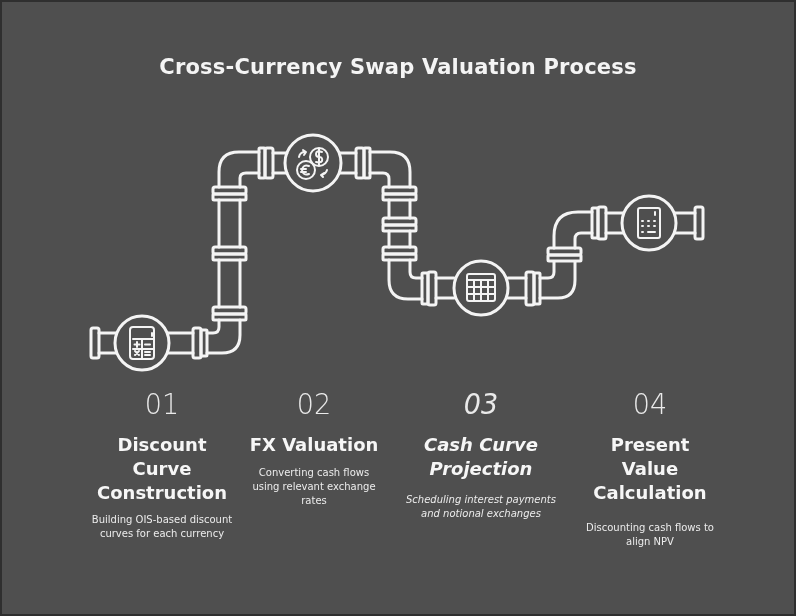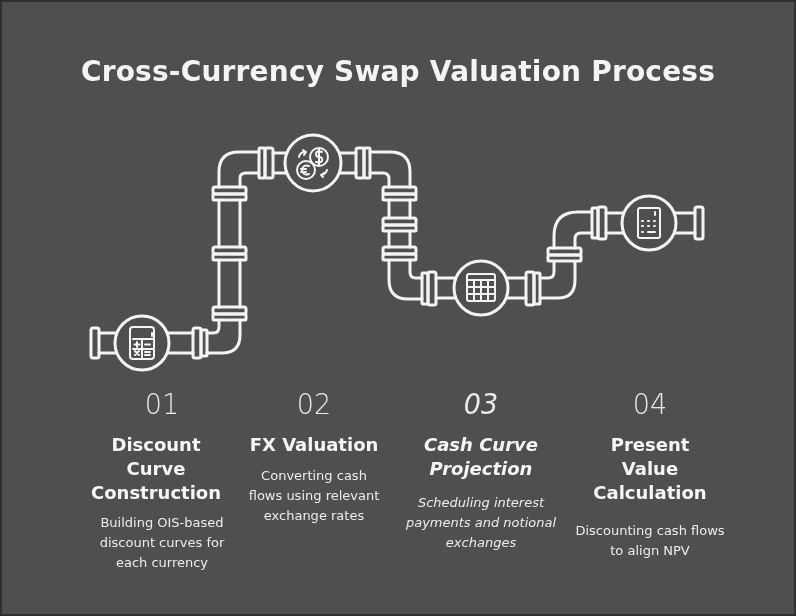--- a/index.html
+++ b/index.html
@@ -10,44 +10,44 @@
     overflow: hidden;
   }
   .canvas {
     position: absolute; left: 2px; top: 2px;
     width: 792px; height: 612px;
     background: #4f4f4f;
   }
   .title {
     position: absolute; left: 0; top: 55px; width: 796px;
     text-align: center; color: #f4f4f4;
-    font-weight: bold; font-size: 28px; letter-spacing: 0.2px;
+    font-weight: bold; font-size: 21px; letter-spacing: 0.2px;
   }
   svg.pipes { position: absolute; left: 0; top: 0; }
   .step {
     position: absolute; top: 388px; width: 170px;
     text-align: center; color: #f2f2f2;
   }
   .step .num {
     font-family: "DejaVu Sans", sans-serif; font-weight: 200;
     font-size: 27px; line-height: 34px; color: #eaeaea;
     transform: scaleY(1.05);
   }
   .step .name {
     margin-top: 11px; font-weight: bold; font-size: 18px;
     line-height: 24px; color: #f6f6f6;
   }
   .step .desc {
-    margin-top: 8px; font-size: 13px; line-height: 20px; color: #ececec;
+    margin-top: 8px; font-size: 10px; line-height: 14px; color: #ececec;
   }
   .s1 { left: 77px; }
   .s2 { left: 229px; }
   .s3 { left: 396px; font-style: italic; }
   .s4 { left: 565px; }
-  .s1 .name { width: 140px; margin-left: 9px; }
+  .s1 .name { width: 140px; margin-left: 15px; }
   .s1 .desc { width: 150px; margin-left: 10px; }
   .s2 .desc { width: 140px; margin-left: 15px; margin-top: 9px; }
   .s3 .name { width: 130px; margin-left: 20px; }
   .s3 .desc { margin-top: 12px; }
   .s4 .name { width: 130px; margin-left: 20px; }
   .s4 .desc { width: 150px; margin-left: 10px; margin-top: 16px; }
 </style>
 </head>
 <body>
 

